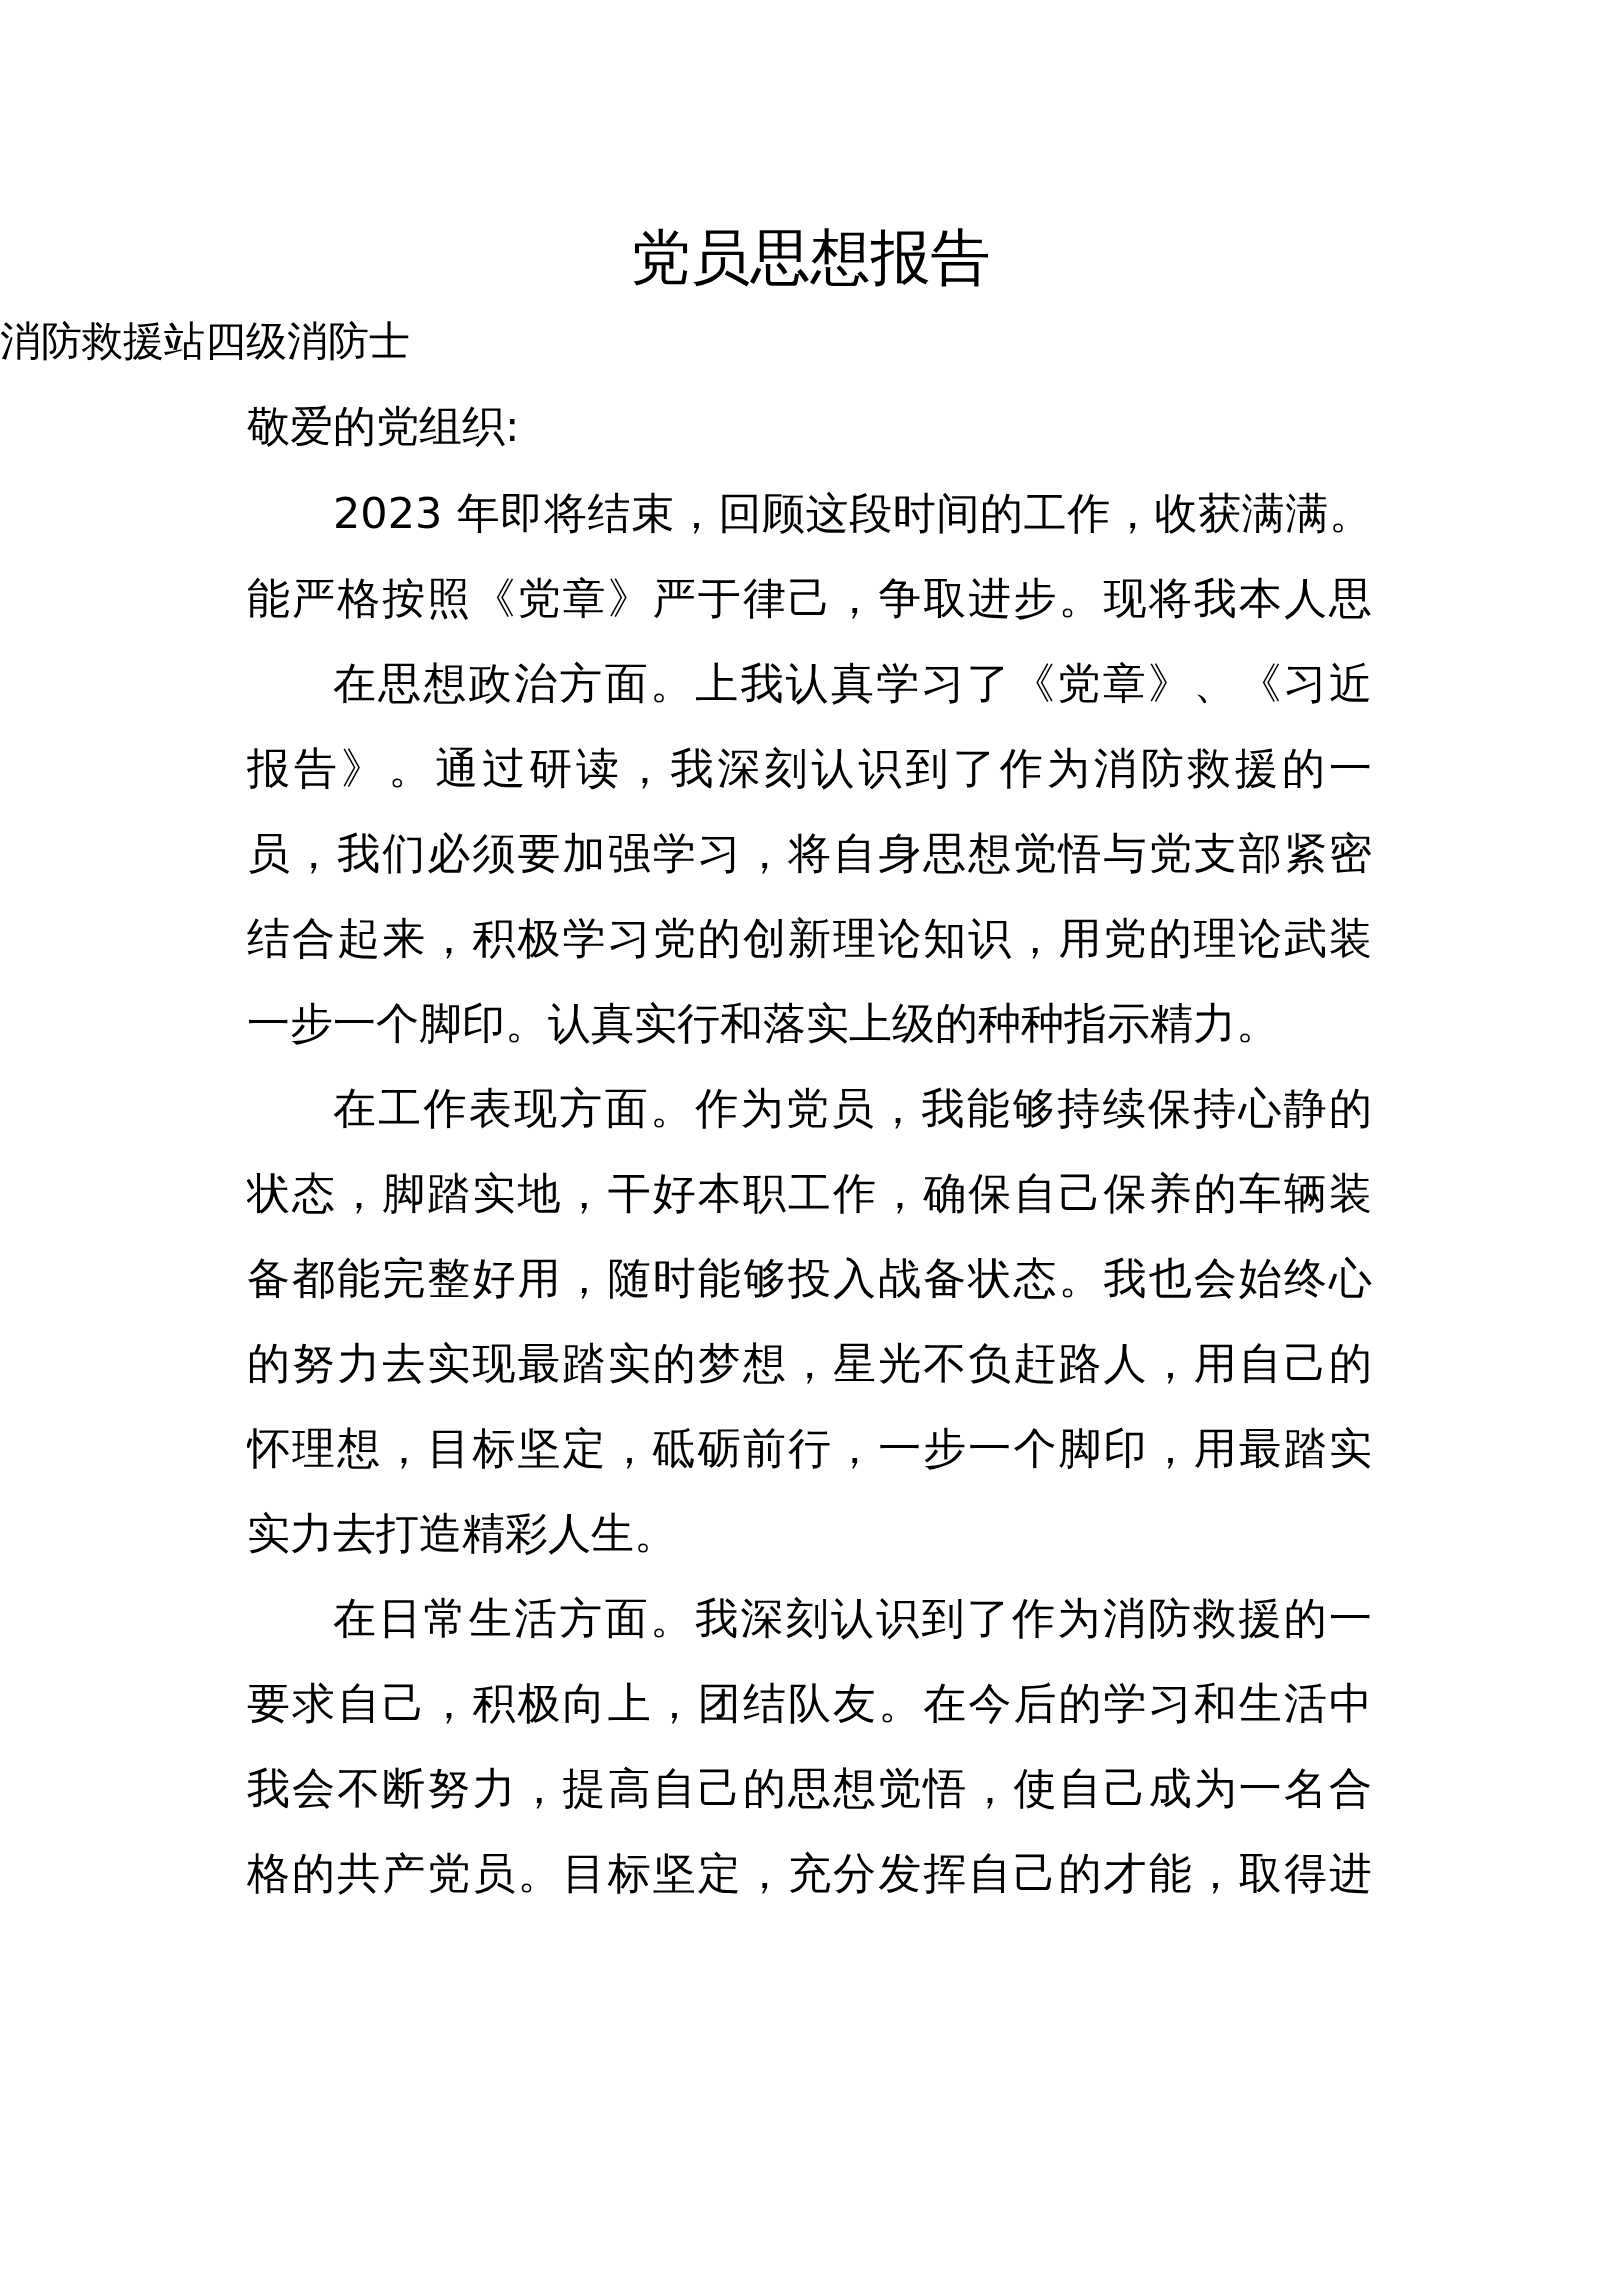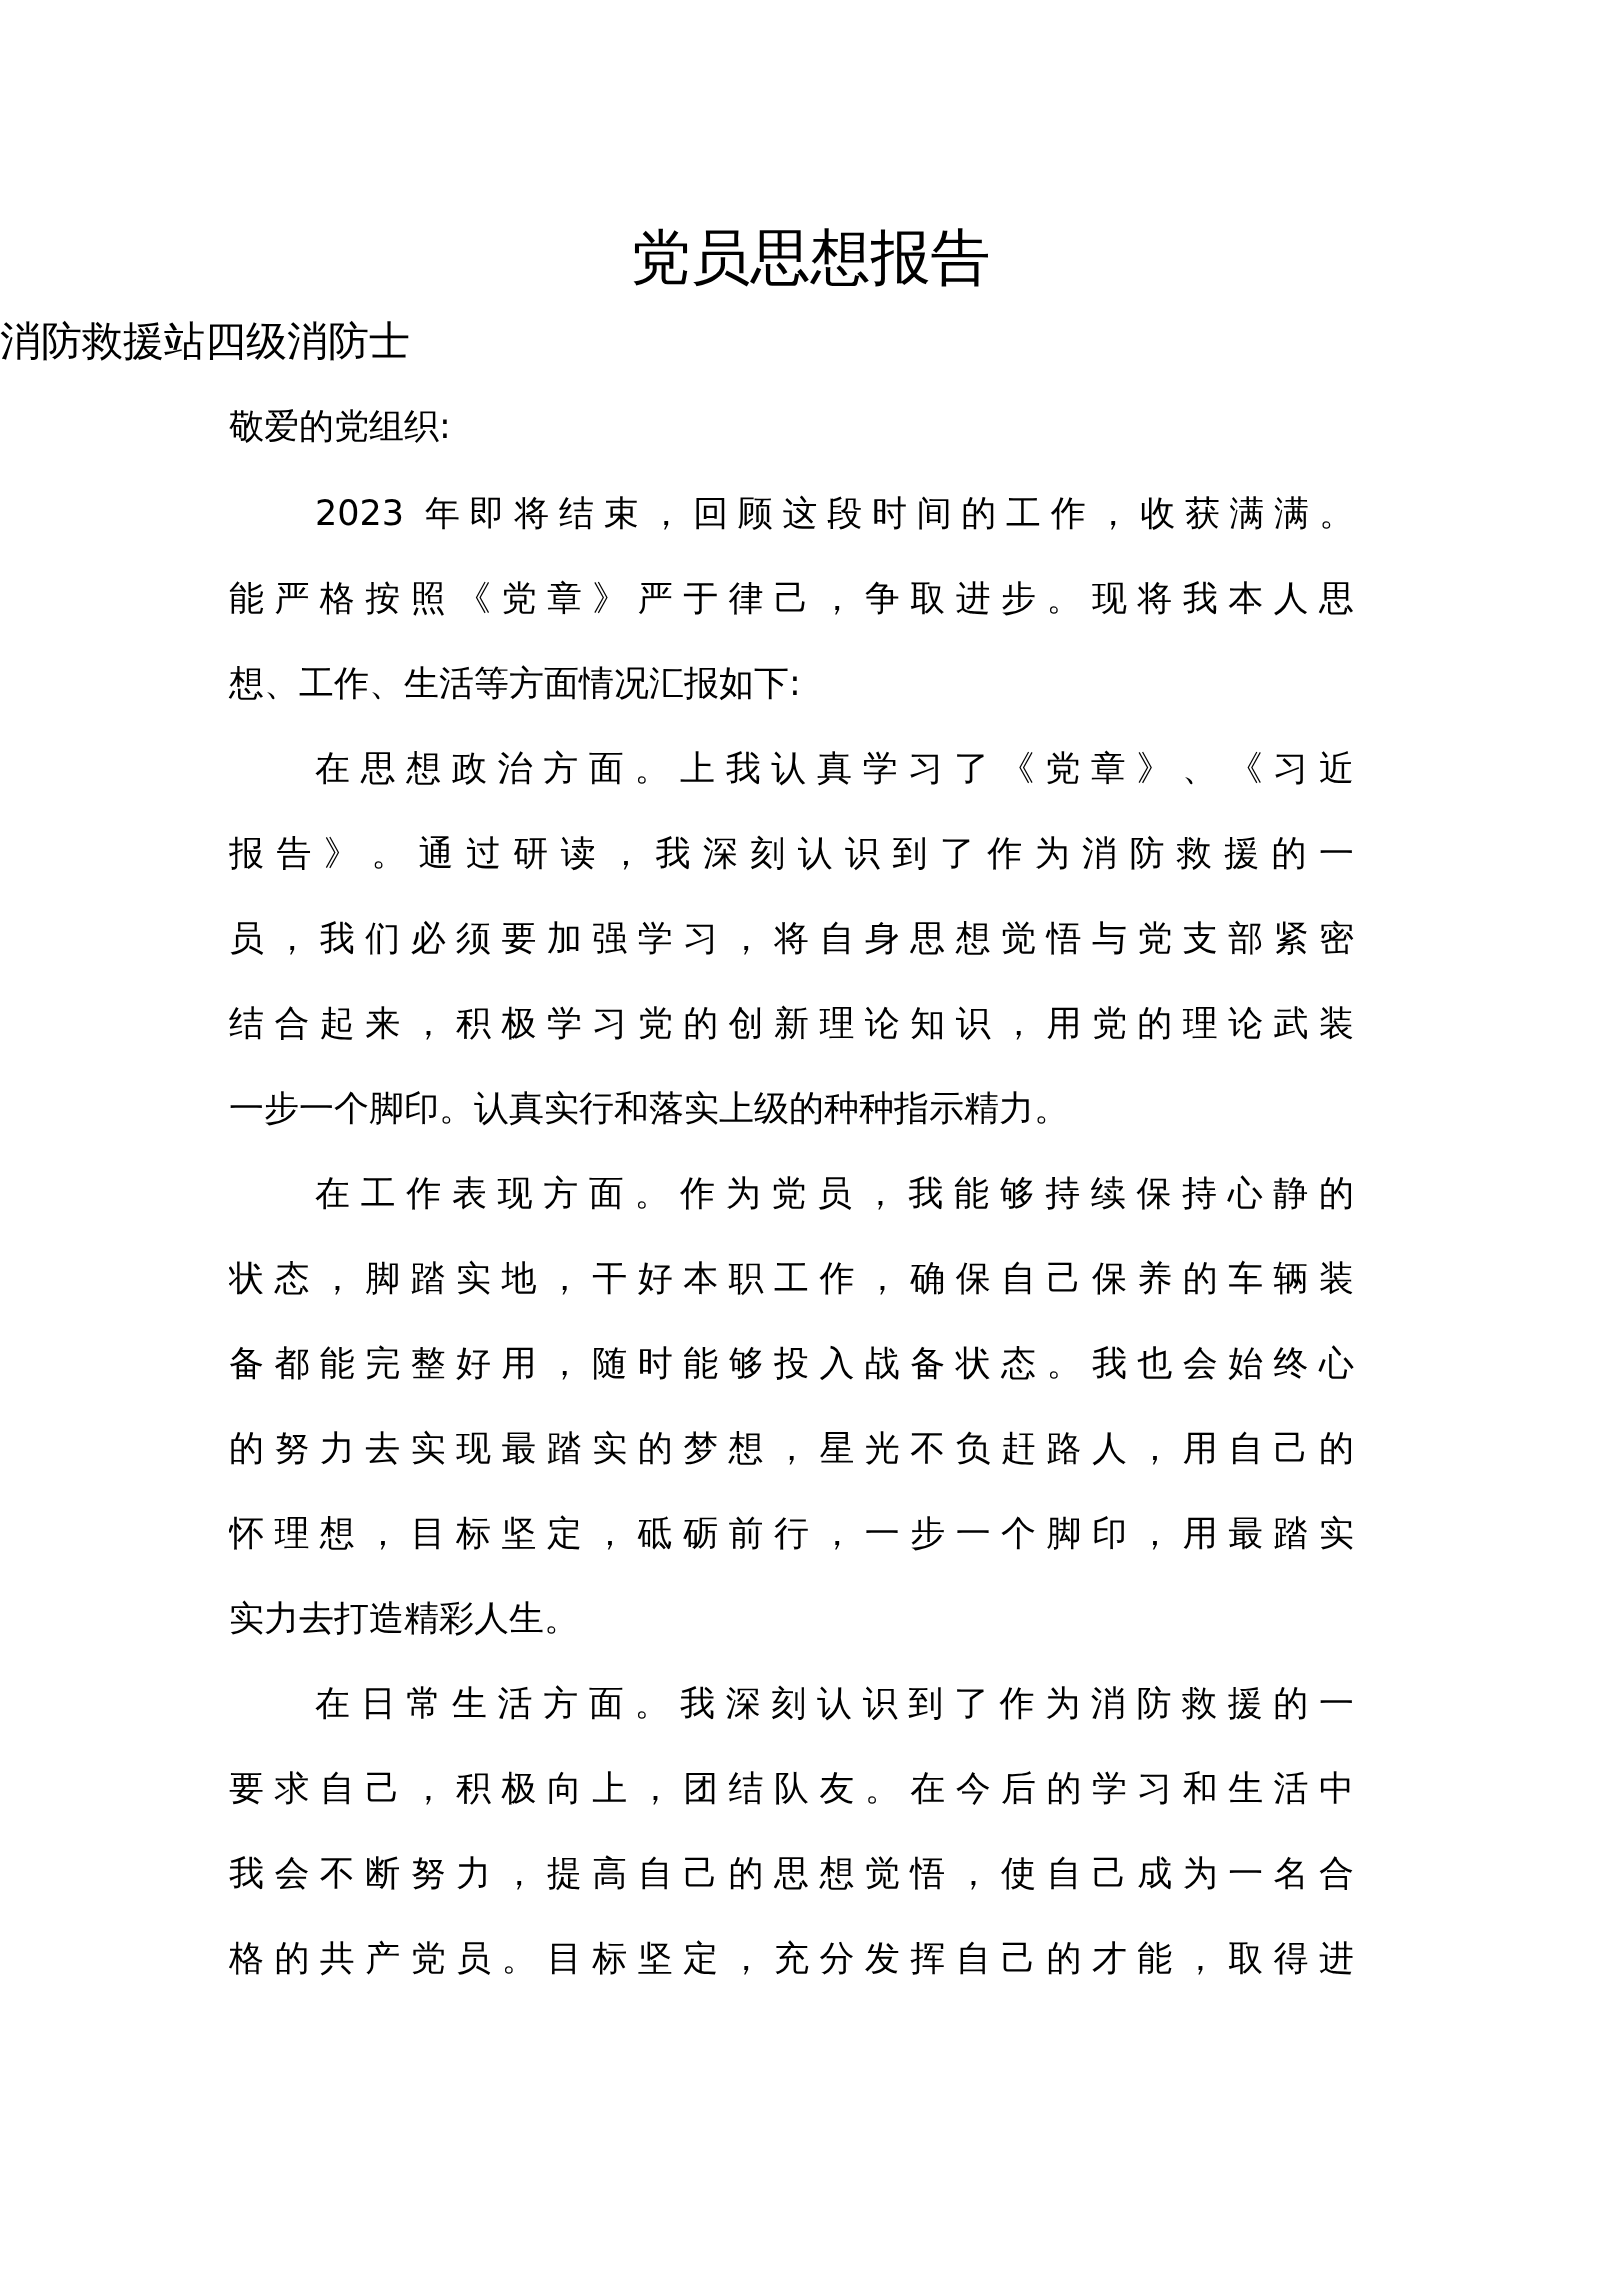--- a/index.html
+++ b/index.html
@@ -37,24 +37,24 @@
     position: absolute;
     left: 0; width: 1621px;
     top: 314px;
     height: 55px;
     line-height: 55px;
     font-size: 41px;
     text-align: left;
   }
   .body {
     position: absolute;
-    left: 229px;
+    left: 247px;
     width: 1125px;
     top: 392px;
-    font-size: 35px;
+    font-size: 43px;
   }
   .line {
     display: block;
     height: 85px;
     line-height: 69px;
     white-space: nowrap;
     overflow: visible;
   }
   .line.full {
     text-align: justify;
@@ -76,21 +76,20 @@
 <div class="page">
   <div class="title">党员思想报告</div>
   <div class="subtitle">消防救援站四级消防士</div>
 
   <div class="body">
     <div class="line greeting">敬爱的党组织:</div>
 
     <div>
       <div class="line full indent">2023 年即将结束，回顾这段时间的工作，收获满满。</div>
       <div class="line full">能严格按照《党章》严于律己，争取进步。现将我本人思</div>
-      <div class="line">想、工作、生活等方面情况汇报如下:</div>
     </div>
 
     <div>
       <div class="line full indent">在思想政治方面。上我认真学习了《党章》、《习近</div>
       <div class="line full">报告》。通过研读，我深刻认识到了作为消防救援的一</div>
       <div class="line full">员，我们必须要加强学习，将自身思想觉悟与党支部紧密</div>
       <div class="line full">结合起来，积极学习党的创新理论知识，用党的理论武装</div>
       <div class="line">一步一个脚印。认真实行和落实上级的种种指示精力。</div>
     </div>
 

